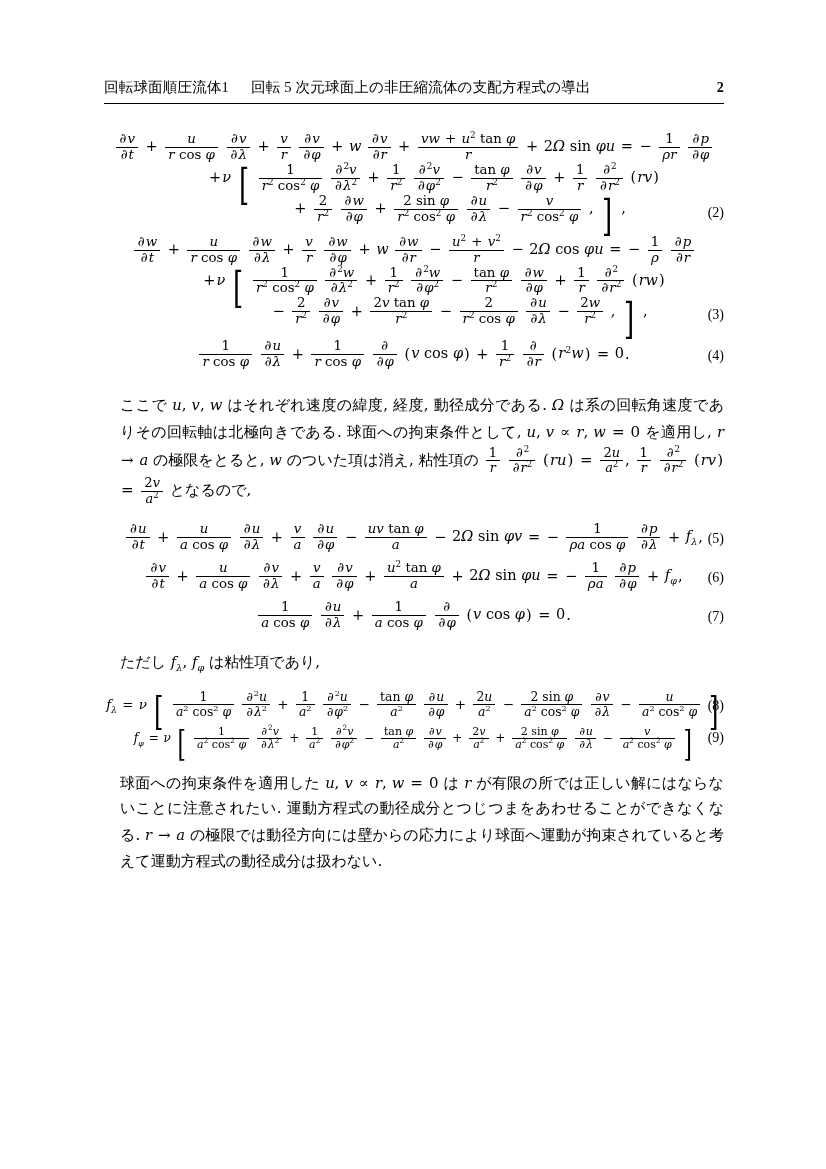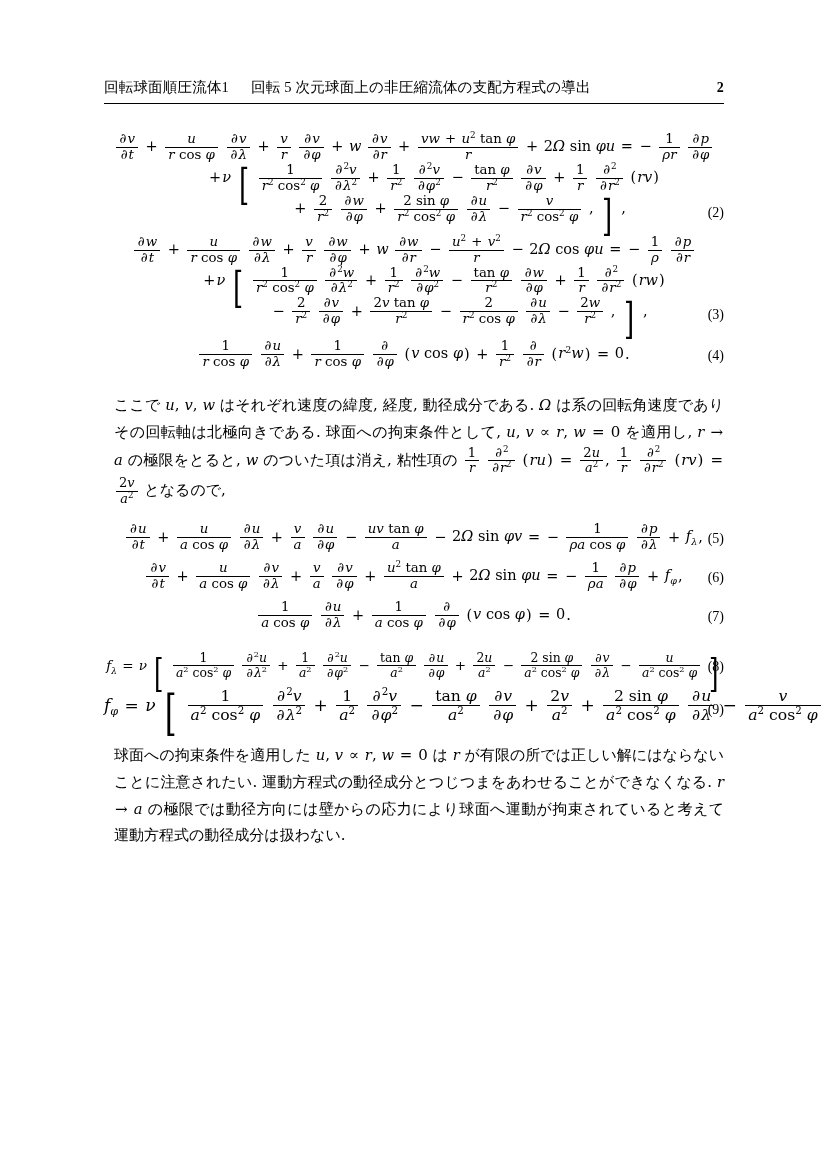--- a/index.html
+++ b/index.html
@@ -90,21 +90,21 @@
     vertical-align: -0.40em;
     font-family: "DejaVu Serif", serif;
     font-weight: 300;
     transform: scaleX(0.62);
   }
   
   .prose {
     font-size: 15px;
     line-height: 1.72;
     text-align: justify;
-    margin: 14px 0 10px 10px;
+    margin: 14px 0 10px 16px;
     font-family: "DejaVu Serif", "Liberation Serif", serif;
   }
   .prose .mi { font-size: 0.98em; }
   
   .footer {
     position: absolute;
     left: 104px;
     right: 104px;
     bottom: 55px;
   }
@@ -316,22 +316,25 @@
         <span class="frac"><span class="num"><span class="mo">∂</span><span class="mi">u</span></span><span class="den"><span class="mo">∂</span><span class="mi">λ</span></span></span>
         <span class="mo">+</span>
         <span class="frac"><span class="num"><span class="mn">1</span></span><span class="den"><span class="mi">a</span> <span class="op">cos</span> <span class="mi">φ</span></span></span>
         <span class="frac"><span class="num"><span class="mo">∂</span></span><span class="den"><span class="mo">∂</span><span class="mi">φ</span></span></span>
         <span class="mo">(</span><span class="mi">v</span> <span class="op">cos</span> <span class="mi">φ</span><span class="mo">)</span>
         <span class="mo">=</span> <span class="mn">0</span><span class="mo">.</span>
       </div>
       <div class="eqtag" style="bottom: 6px;">(7)</div>
     </div>
 
-
-    <div class="mathblock" style="margin-top:20px;">
+    <div class="prose" style="margin-top:18px;">
+      ただし <span class="mi">f</span><sub class="sm"><span class="mi">λ</span></sub>, <span class="mi">f</span><sub class="sm"><span class="mi">φ</span></sub> は粘性項であり,
+    </div>
+
+    <div class="mathblock" style="margin-top:14px;">
       <div class="eqline" style="font-size:13.5px;">
         <span class="mi">f</span><sub class="sm"><span class="mi">λ</span></sub>
         <span class="mo">=</span> <span class="mi">ν</span>
         <span class="brk">[</span>
         <span class="frac"><span class="num"><span class="mn">1</span></span><span class="den"><span class="mi">a</span><sup class="sm">2</sup> cos<sup class="sm">2</sup> <span class="mi">φ</span></span></span>
         <span class="frac"><span class="num"><span class="mo">∂</span><sup class="sm">2</sup><span class="mi">u</span></span><span class="den"><span class="mo">∂</span><span class="mi">λ</span><sup class="sm">2</sup></span></span>
         <span class="mo">+</span>
         <span class="frac"><span class="num"><span class="mn">1</span></span><span class="den"><span class="mi">a</span><sup class="sm">2</sup></span></span>
         <span class="frac"><span class="num"><span class="mo">∂</span><sup class="sm">2</sup><span class="mi">u</span></span><span class="den"><span class="mo">∂</span><span class="mi">φ</span><sup class="sm">2</sup></span></span>
         <span class="mo">−</span>
@@ -343,21 +346,21 @@
         <span class="frac"><span class="num"><span class="mn">2</span> <span class="op">sin</span> <span class="mi">φ</span></span><span class="den"><span class="mi">a</span><sup class="sm">2</sup> cos<sup class="sm">2</sup> <span class="mi">φ</span></span></span>
         <span class="frac"><span class="num"><span class="mo">∂</span><span class="mi">v</span></span><span class="den"><span class="mo">∂</span><span class="mi">λ</span></span></span>
         <span class="mo">−</span>
         <span class="frac"><span class="num"><span class="mi">u</span></span><span class="den"><span class="mi">a</span><sup class="sm">2</sup> cos<sup class="sm">2</sup> <span class="mi">φ</span></span></span>
         <span class="brk">]</span>
       </div>
       <div class="eqtag" style="bottom: 6px;">(8)</div>
     </div>
 
     <div class="mathblock" style="margin-top:6px;">
-      <div class="eqline" style="font-size:17px;">
+      <div class="eqline" style="font-size:12px;">
         <span class="mi">f</span><sub class="sm"><span class="mi">φ</span></sub>
         <span class="mo">=</span> <span class="mi">ν</span>
         <span class="brk">[</span>
         <span class="frac"><span class="num"><span class="mn">1</span></span><span class="den"><span class="mi">a</span><sup class="sm">2</sup> cos<sup class="sm">2</sup> <span class="mi">φ</span></span></span>
         <span class="frac"><span class="num"><span class="mo">∂</span><sup class="sm">2</sup><span class="mi">v</span></span><span class="den"><span class="mo">∂</span><span class="mi">λ</span><sup class="sm">2</sup></span></span>
         <span class="mo">+</span>
         <span class="frac"><span class="num"><span class="mn">1</span></span><span class="den"><span class="mi">a</span><sup class="sm">2</sup></span></span>
         <span class="frac"><span class="num"><span class="mo">∂</span><sup class="sm">2</sup><span class="mi">v</span></span><span class="den"><span class="mo">∂</span><span class="mi">φ</span><sup class="sm">2</sup></span></span>
         <span class="mo">−</span>
         <span class="frac"><span class="num"><span class="op">tan</span> <span class="mi">φ</span></span><span class="den"><span class="mi">a</span><sup class="sm">2</sup></span></span>

